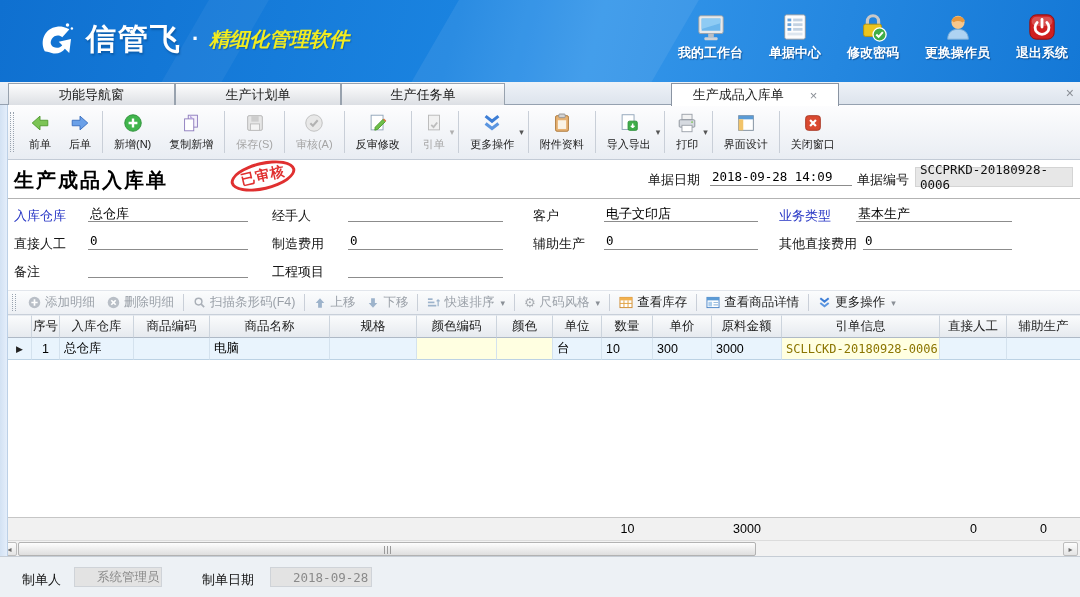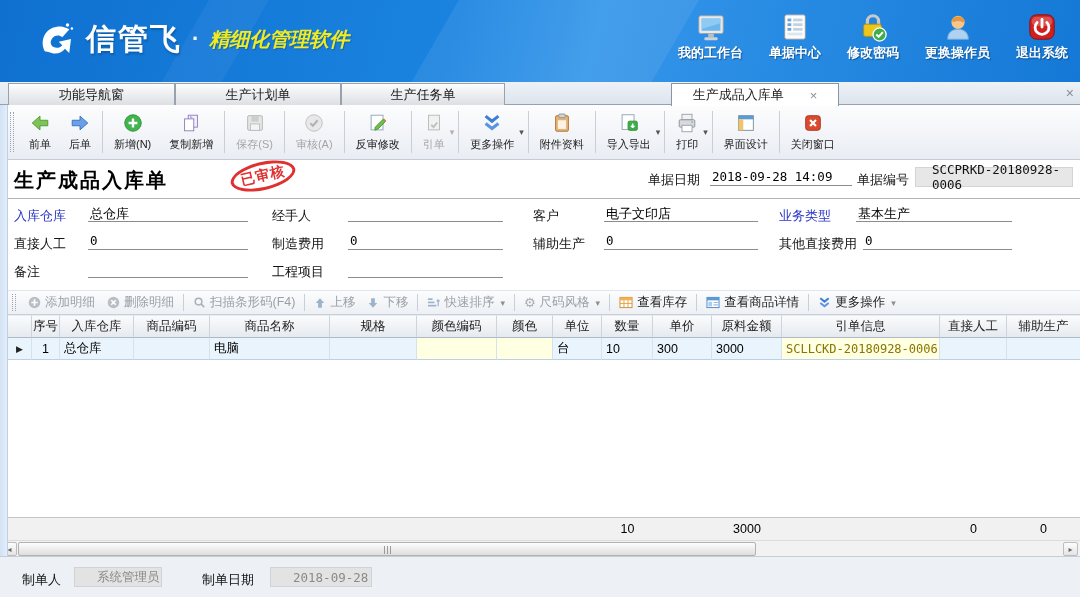--- a/index.html
+++ b/index.html
@@ -55,21 +55,21 @@
     color:#e03030; font-size:14px; font-weight:bold; display:flex; align-items:center; justify-content:center;
     transform:rotate(-13deg); letter-spacing:1px; }
   .divider { position:absolute; left:0; top:38px; width:1080px; border-top:1px solid #b3b3b3; box-shadow:0 1px 0 #fff; }
   .fl { position:absolute; font-size:13px; color:#141414; white-space:nowrap; }
   .fl.blue { color:#2433c4; }
   .fv { position:absolute; height:18px; border-bottom:1px solid #8c8c8c; font-size:13px; color:#000;
     padding:1px 2px 0 2px; white-space:nowrap; cursor:text; }
   .mono { font-family:"DejaVu Sans Mono","Liberation Mono",monospace; font-size:12.5px; }
   .doc-no-box { position:absolute; left:915px; top:7px; width:158px; height:20px; background:#e7e7e7;
     border:1px solid #d4d4d4; font-family:"DejaVu Sans Mono","Liberation Mono",monospace; font-size:12.5px;
-    color:#111; display:flex; align-items:center; padding-left:16px; }
+    color:#111; display:flex; align-items:center; padding-left:4px; }
 
   
   .detailbar { position:absolute; left:0; top:290px; width:1080px; height:25px;
     background:linear-gradient(#fbfcfd,#edf0f4); border-top:1px solid #e2e6ec; border-bottom:1px solid #c8cfd9;
     display:flex; align-items:center; padding-left:12px; font-size:12.5px; }
   .dbtn { display:flex; align-items:center; gap:4px; padding:2px 6px; color:#1c1c1c; cursor:pointer; white-space:nowrap; }
   .dbtn.disabled { color:#9aa0a8; }
   .dgrip { width:4px; height:17px; border-left:1px dotted #99a3af; border-right:1px dotted #99a3af; margin-right:6px; }
   .dsep { width:1px; height:17px; background:#c9cfd8; margin:0 3px; }
   .ddd { font-size:9px; color:#8a8f96; margin-left:2px; }

